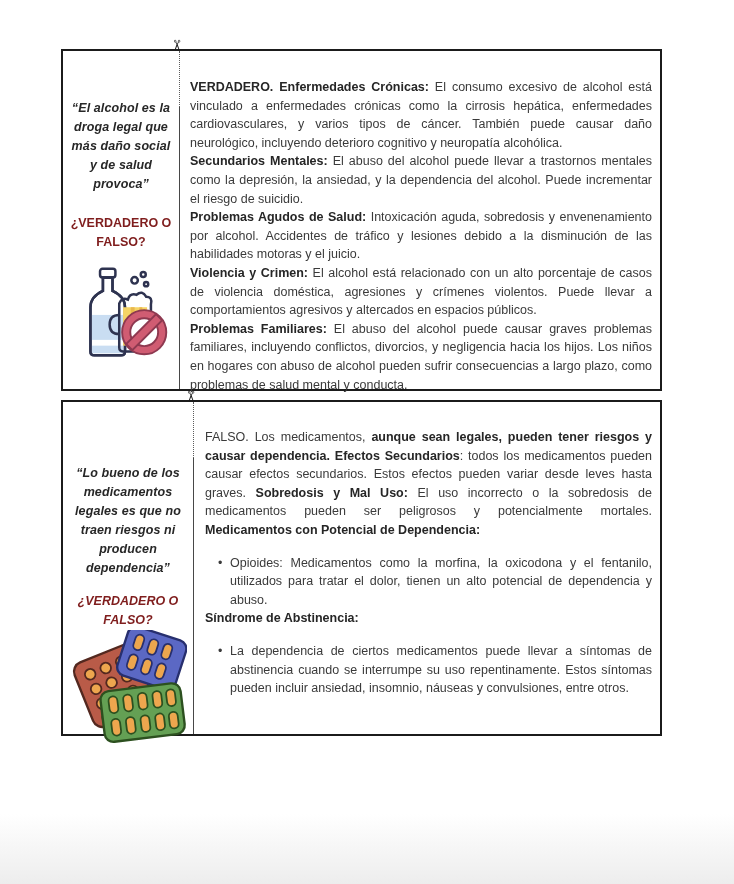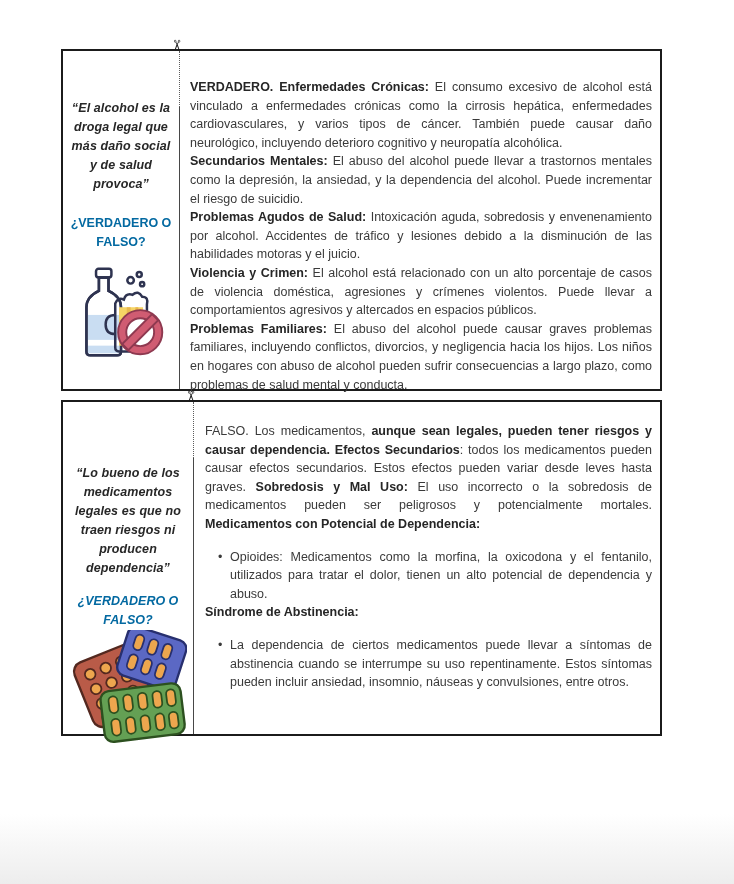--- a/index.html
+++ b/index.html
@@ -17,29 +17,29 @@
     position:absolute;left:61px;width:601px;background:#ffffff;
     border:2px solid #1b1b1b;box-sizing:border-box;display:flex;
   }
   .card.card-1{top:49px;height:342px;}
   .card.card-2{top:400px;height:336px;}
 
   .sidebar{
     position:relative;box-sizing:border-box;flex:0 0 auto;
     display:flex;flex-direction:column;align-items:center;text-align:center;
   }
-  .card-1 .sidebar{width:116px;padding:48px 6px 0 6px;}
+  .card-1 .sidebar{width:116px;padding:48px 6px 0 6px;align-items:flex-end;}
   .card-2 .sidebar{width:130px;padding:62px 8px 0 8px;}
 
   .quote{
     font-weight:700;font-style:italic;color:#272727;
     font-size:12.5px;line-height:19px;letter-spacing:.1px;
   }
   .question{
-    font-weight:700;color:#0369a1;font-size:12.5px;line-height:19px;
+    font-weight:700;color:#7f1d1d;font-size:12.5px;line-height:19px;
   }
   .card-1 .question{margin-top:20px;font-style:normal;}
   .card-2 .question{margin-top:14px;font-style:italic;}
 
   .side-icon{margin-top:auto;}
   .card-1 .side-icon{margin-bottom:24px;}
   .card-2 .side-icon{margin-bottom:4px;}
 
   .divider{
     position:absolute;top:0;bottom:0;width:0;display:flex;flex-direction:column;
@@ -51,21 +51,21 @@
   .scissors{
     position:absolute;top:-13px;left:-8px;font-size:14px;color:#161616;
     transform:rotate(90deg);line-height:14px;
   }
 
   .content{
     flex:1 1 auto;box-sizing:border-box;text-align:justify;
     color:#3a3a3a;font-size:12.5px;line-height:18.6px;
   }
   .card-1 .content{padding:27px 8px 0 11px;}
-  .card-2 .content{padding:20px 8px 0 12px;}
+  .card-2 .content{padding:26px 8px 0 12px;}
   .content p{margin:0;}
   .content .b{font-weight:700;color:#262626;}
   .content ul{margin:0 0 0 13px;padding:0;list-style:none;}
   .content li{position:relative;padding-left:12px;margin-top:14px;}
   .content li::before{content:"\2022";position:absolute;left:0;top:0;}
 
   svg .ln{stroke:#2e3350;stroke-width:2.6;fill:none;}
 </style>
 </head>
 <body>

